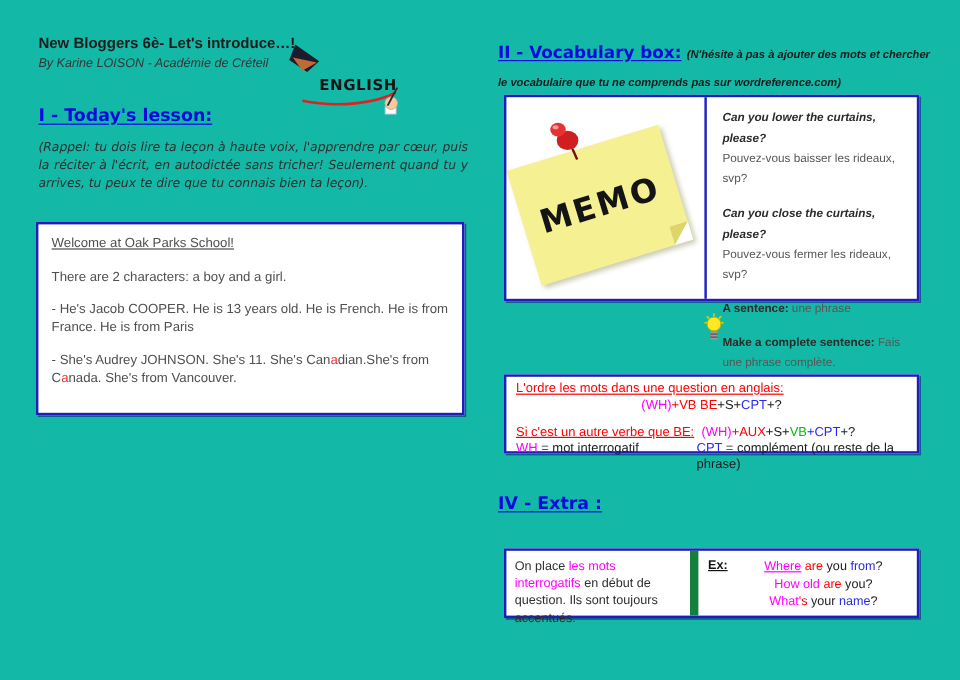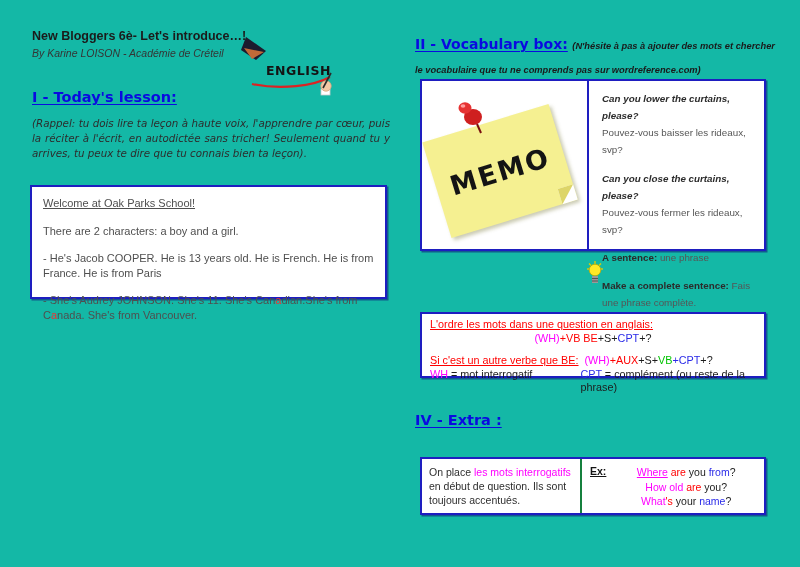--- a/index.html
+++ b/index.html
@@ -20,21 +20,21 @@
   .doc-title{position:absolute;left:32px;top:29px;font-size:12.5px;font-weight:bold;color:#1b1b1b;}
   .byline{position:absolute;left:32px;top:47px;font-size:10.5px;font-style:italic;color:#353535;}
   #english-art{position:absolute;left:236px;top:36px;}
 
   
   .reminder{position:absolute;left:32px;top:116px;width:358px;font-size:10.3px;font-style:italic;
             color:#2d2d2d;text-align:justify;line-height:1.45;font-family:"DejaVu Sans",sans-serif;}
 
   
   .box{border:2px solid #1e1ec0;box-shadow:1.5px 1.5px 0 rgba(15,15,120,.55);background:#fff;box-sizing:border-box;}
-  #welcome-box{position:absolute;left:30px;top:185px;width:357px;height:114px;
+  #welcome-box{position:absolute;left:30px;top:185px;width:357px;height:161px;
                padding:9px 11px;font-size:11px;line-height:1.32;color:#4f4f4f;}
   #welcome-box p{margin:0 0 13px 0;}
   .w-title{text-decoration:underline;}
 
   #vocab-box{position:absolute;left:420px;top:79px;width:346px;height:172px;display:flex;}
   .memo-cell{width:165px;border-right:2px solid #1e1ec0;position:relative;overflow:hidden;}
   .vocab-cell{flex:1;padding:9px 8px 6px 13px;font-size:9.8px;line-height:1.75;color:#565656;}
   .vocab-cell .pair{margin-bottom:11px;}
   .vocab-cell .en{font-weight:bold;font-style:italic;color:#2b2b2b;}
   .vocab-cell .def{margin-bottom:11px;}
@@ -51,21 +51,21 @@
 
   #think-box{position:absolute;left:420px;top:312px;width:346px;height:66px;
              padding:4px 8px;font-size:10.8px;line-height:1.2;color:#1c1c1c;}
   .seg{white-space:pre-wrap;}
   .rule-title{color:#ff0000;text-decoration:underline;}
   .formula-center{text-align:center;margin:1px 0 9px 0;}
   .legend-row{display:flex;margin-top:1px;}
   .legend-row .seg:first-child{width:175px;}
 
   #extra-box{position:absolute;left:420px;top:457px;width:346px;height:58px;display:flex;}
-  .extra-left{width:160px;border-right:2px solid #15803d;padding:6px 7px;font-size:10.5px;
+  .extra-left{width:160px;border-right:7px solid #15803d;padding:6px 7px;font-size:10.5px;
               line-height:1.35;color:#2e2e2e;box-sizing:border-box;}
   .extra-right{flex:1;padding:6px 6px 6px 8px;font-size:10.5px;display:flex;gap:8px;}
   .ex-label{font-weight:bold;text-decoration:underline;color:#141414;}
   .ex-lines{flex:1;text-align:center;line-height:1.4;}
 </style>
 </head>
 <body>
 
 <div id="page">
 

